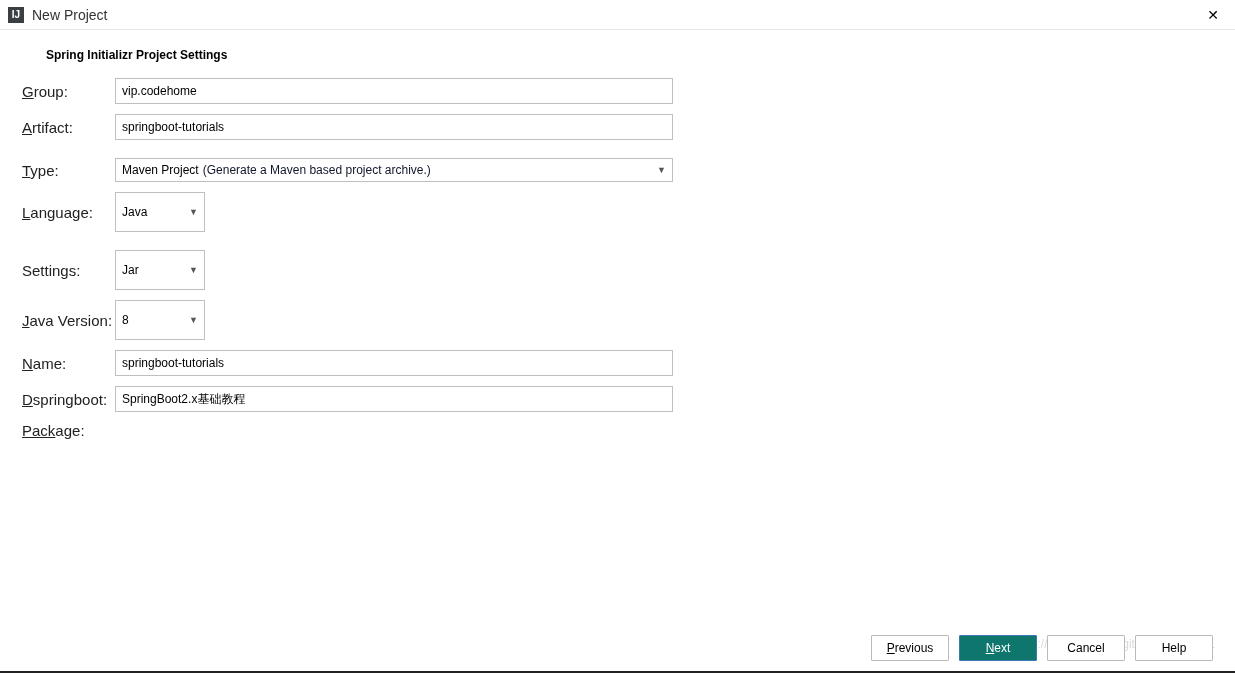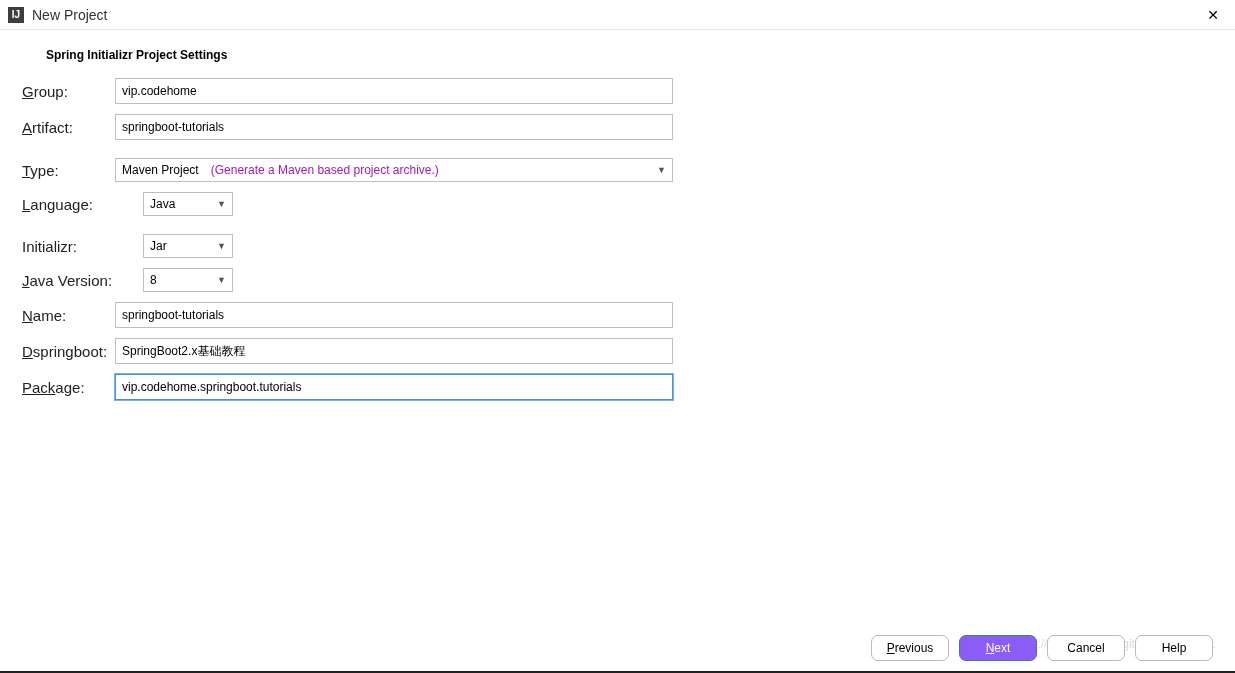--- a/index.html
+++ b/index.html
@@ -101,65 +101,64 @@
       font-size: 12px;
       display: flex;
       align-items: center;
       justify-content: space-between;
       cursor: pointer;
       background: #fff;
     }
     .type-text {
       display: flex;
       align-items: flex-start;
-      gap: 12px;
+      gap: 4px;
     }
     .type-hint {
-      color: #a21caf;
+      color: #0f172a;
     }
     .small-dropdown {
       width: 90px;
-      height: 24px;
+      height: 40px;
       border: 1px solid #bfbfbf;
       padding: 0 6px;
       font-size: 12px;
       display: flex;
       align-items: center;
       justify-content: space-between;
       cursor: pointer;
       background: #fff;
-      margin-left: 28px;
     }
     .chevron-down {
       font-size: 9px;
       color: #555;
     }
     .footer {
       position: absolute;
       bottom: 12px;
       right: 22px;
       display: flex;
       gap: 10px;
     }
     .btn {
       min-width: 78px;
       height: 26px;
       border: 1px solid #bbb;
-      border-radius: 7px;
+      border-radius: 1px;
       background: #fff;
       font-size: 12px;
       cursor: pointer;
       padding: 0 12px;
       font-family: inherit;
     }
     .btn .underline {
       text-decoration: underline;
     }
     .btn-primary {
-      background: #8b5cf6;
+      background: #0f766e;
       border: 1px solid #3d76b5;
       color: #fff;
     }
     .watermark {
       position: absolute;
       bottom: 22px;
       right: 20px;
       font-size: 12px;
       color: rgba(150,150,150,0.35);
       pointer-events: none;
@@ -210,21 +209,21 @@
 
   <div class="form-row">
     <div class="form-label"><span class="underline">L</span><span>anguage:</span></div>
     <div class="small-dropdown">
       <span>Java</span>
       <span class="chevron-down">▼</span>
     </div>
   </div>
 
   <div class="form-row gap">
-    <div class="form-label">Initializr:</div>
+    <div class="form-label">Settings:</div>
     <div class="small-dropdown">
       <span>Jar</span>
       <span class="chevron-down">▼</span>
     </div>
   </div>
 
   <div class="form-row">
     <div class="form-label"><span class="underline">J</span><span>ava Version:</span></div>
     <div class="small-dropdown">
       <span>8</span>
@@ -238,21 +237,20 @@
     <input class="text-input" value="springboot-tutorials" style="">
   </div>
 
   <div class="form-row">
     <div class="form-label"><span class="underline">D</span><span>springboot:</span></div>
     <input class="text-input" value="SpringBoot2.x基础教程" style="">
   </div>
 
   <div class="form-row">
     <div class="form-label"><span class="underline">Pack</span><span>age:</span></div>
-    <input class="text-input focused" value="vip.codehome.springboot.tutorials" style="">
   </div>
 </div>
 
 <div class="watermark">https://blog.csdn.net/github_35592621</div>
 
 <div class="footer">
   <button class="btn"><span class="underline">P</span><span>revious</span></button>
   <button class="btn btn-primary"><span class="underline">N</span><span>ext</span></button>
   <button class="btn">Cancel</button>
   <button class="btn">Help</button>

